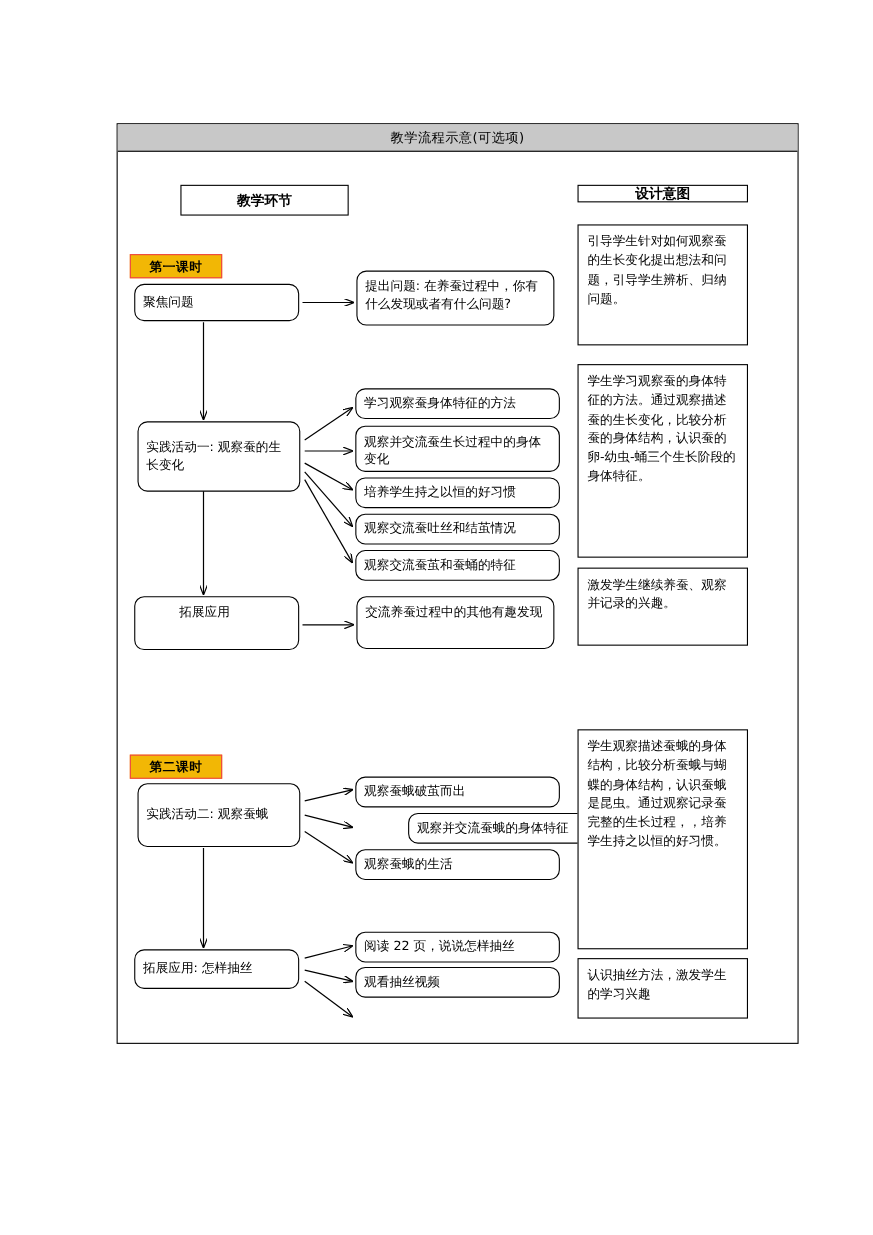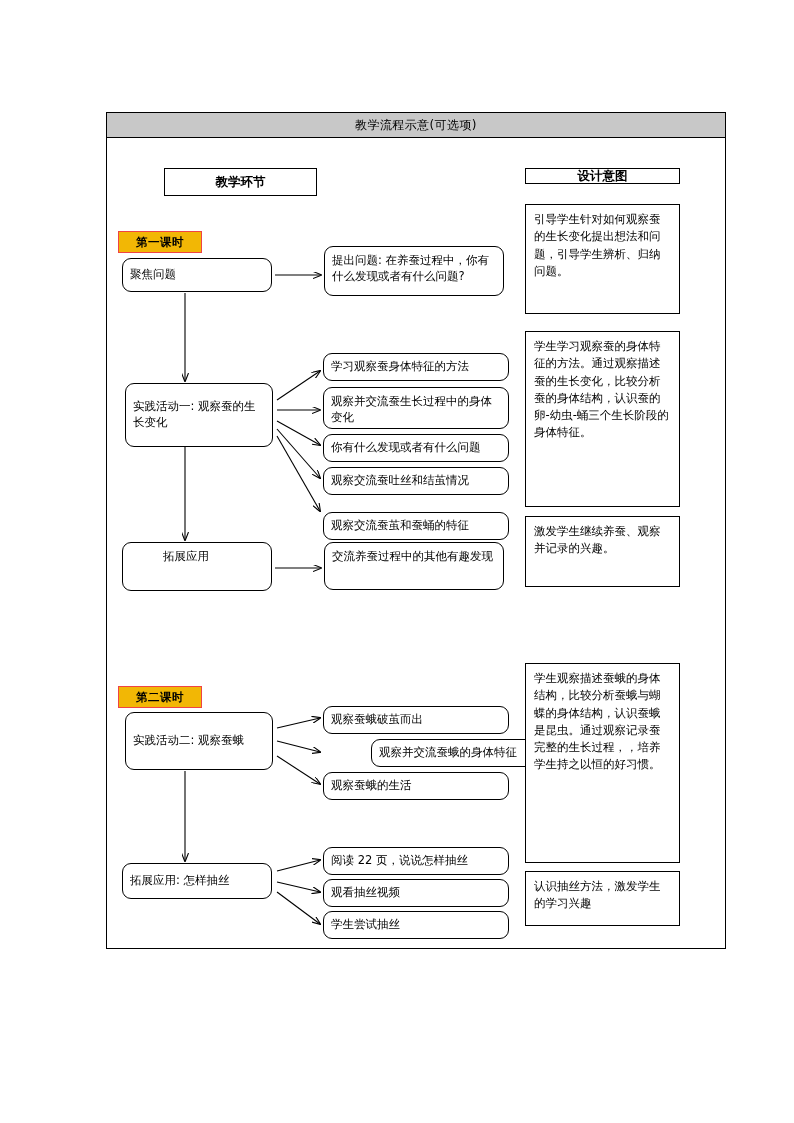--- a/index.html
+++ b/index.html
@@ -102,21 +102,21 @@
   #node-focus-question   { left: 15px;  top: 120px; width: 150px; height: 34px; }
   #node-activity-one     { left: 18px;  top: 245px; width: 148px; height: 64px; }
   #node-extension-one    { left: 15px;  top: 404px; width: 150px; height: 49px; padding-left: 40px; }
 
   
   #node-q-detail         { left: 217px; top: 108px; width: 180px; height: 50px; }
   #node-a1-1             { left: 216px; top: 215px; width: 186px; height: 28px; }
   #node-a1-2             { left: 216px; top: 249px; width: 186px; height: 42px; }
   #node-a1-3             { left: 216px; top: 296px; width: 186px; height: 28px; }
   #node-a1-4             { left: 216px; top: 329px; width: 186px; height: 28px; }
-  #node-a1-5             { left: 216px; top: 362px; width: 186px; height: 28px; margin-top: 12px; }
+  #node-a1-5             { left: 216px; top: 362px; width: 186px; height: 28px; }
   #node-ext1-detail      { left: 217px; top: 404px; width: 180px; height: 48px; }
 
   
   #node-activity-two     { left: 18px;  top: 574px; width: 148px; height: 58px; }
   #node-extension-two    { left: 15px;  top: 725px; width: 150px; height: 36px; }
 
   
   #node-a2-1             { left: 216px; top: 568px; width: 186px; height: 28px; }
   #node-a2-2             { left: 216px; top: 601px; width: 186px; height: 28px; margin-left: 48px; }
   #node-a2-3             { left: 216px; top: 634px; width: 186px; height: 28px; }
@@ -198,36 +198,35 @@
 
     <div class="session-badge" id="badge-session-1">第一课时</div>
     <div class="session-badge" id="badge-session-2">第二课时</div>
 
     <div class="node" id="node-focus-question">聚焦问题</div>
     <div class="node top-align" id="node-q-detail">提出问题: 在养蚕过程中，你有什么发现或者有什么问题?</div>
 
     <div class="node" id="node-activity-one">实践活动一: 观察蚕的生长变化</div>
     <div class="node" id="node-a1-1">学习观察蚕身体特征的方法</div>
     <div class="node top-align" id="node-a1-2">观察并交流蚕生长过程中的身体变化</div>
-    <div class="node" id="node-a1-3">你有什么发现或者有什么问题</div>
+    <div class="node" id="node-a1-3">培养学生持之以恒的好习惯</div>
     <div class="node" id="node-a1-4">观察交流蚕吐丝和结茧情况</div>
     <div class="node" id="node-a1-5">观察交流蚕茧和蚕蛹的特征</div>
 
     <div class="node top-align" id="node-extension-one">拓展应用</div>
     <div class="node top-align" id="node-ext1-detail">交流养蚕过程中的其他有趣发现</div>
 
     <div class="node" id="node-activity-two">实践活动二: 观察蚕蛾</div>
     <div class="node" id="node-a2-1">观察蚕蛾破茧而出</div>
     <div class="node" id="node-a2-2">观察并交流蚕蛾的身体特征</div>
     <div class="node" id="node-a2-3">观察蚕蛾的生活</div>
 
     <div class="node" id="node-extension-two">拓展应用: 怎样抽丝</div>
     <div class="node" id="node-ext2-1">阅读 22 页，说说怎样抽丝</div>
     <div class="node" id="node-ext2-2">观看抽丝视频</div>
-    <div class="node" id="node-ext2-3">学生尝试抽丝</div>
 
     <div class="intent" id="intent-1">引导学生针对如何观察蚕的生长变化提出想法和问题，引导学生辨析、归纳问题。</div>
     <div class="intent" id="intent-2">学生学习观察蚕的身体特征的方法。通过观察描述蚕的生长变化，比较分析蚕的身体结构，认识蚕的卵-幼虫-蛹三个生长阶段的身体特征。</div>
     <div class="intent" id="intent-3">激发学生继续养蚕、观察并记录的兴趣。</div>
     <div class="intent" id="intent-4">学生观察描述蚕蛾的身体结构，比较分析蚕蛾与蝴蝶的身体结构，认识蚕蛾是昆虫。通过观察记录蚕完整的生长过程，，培养学生持之以恒的好习惯。</div>
     <div class="intent" id="intent-5">认识抽丝方法，激发学生的学习兴趣</div>
 
   </div>
 </div>
 

